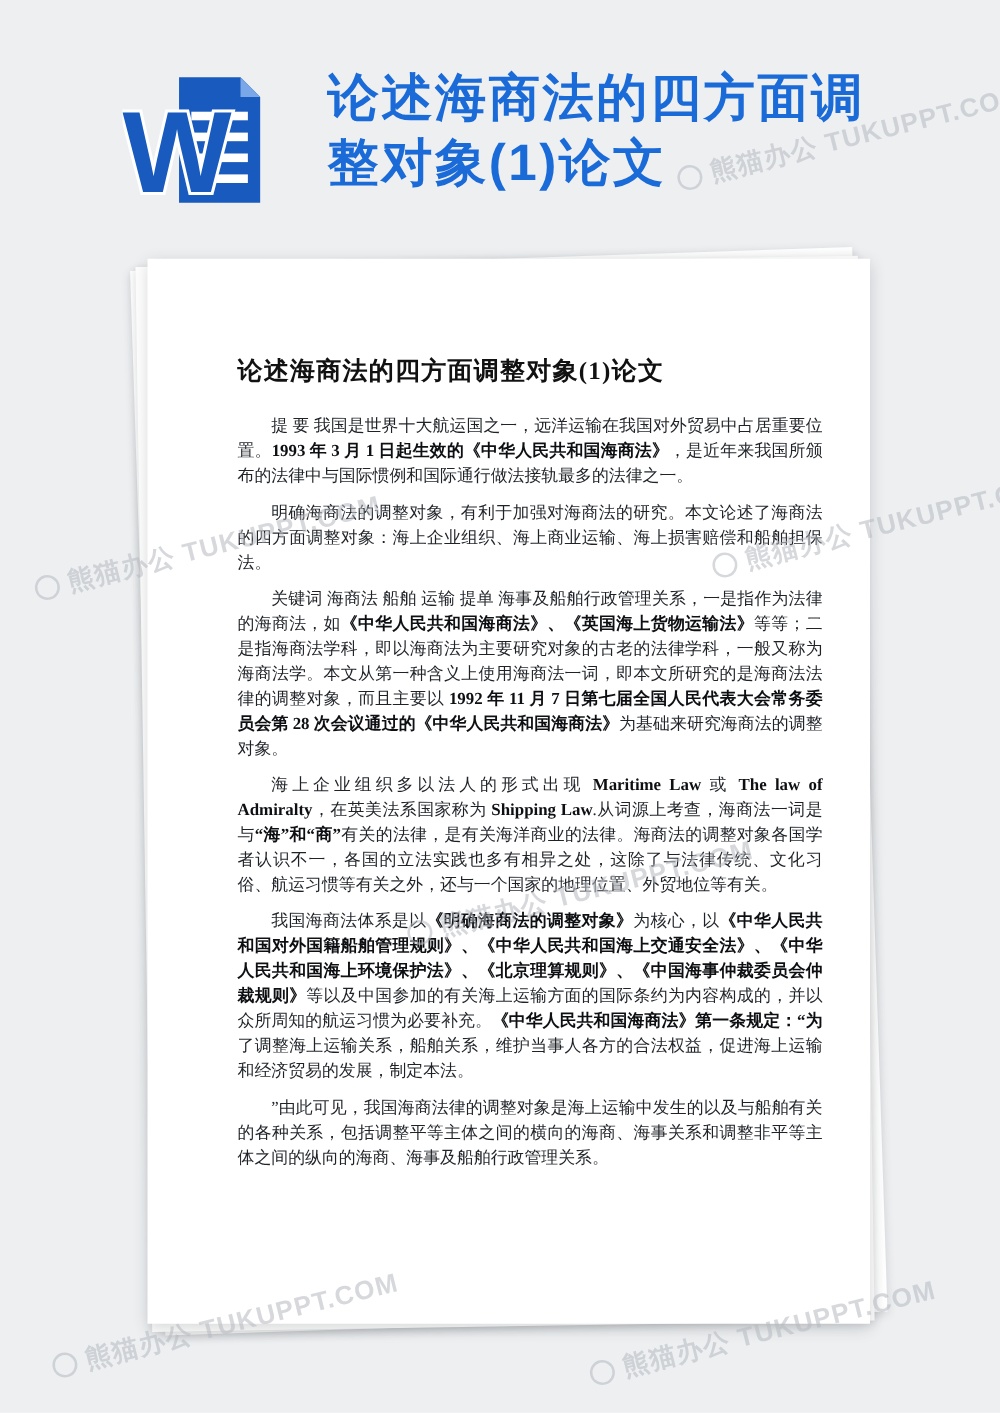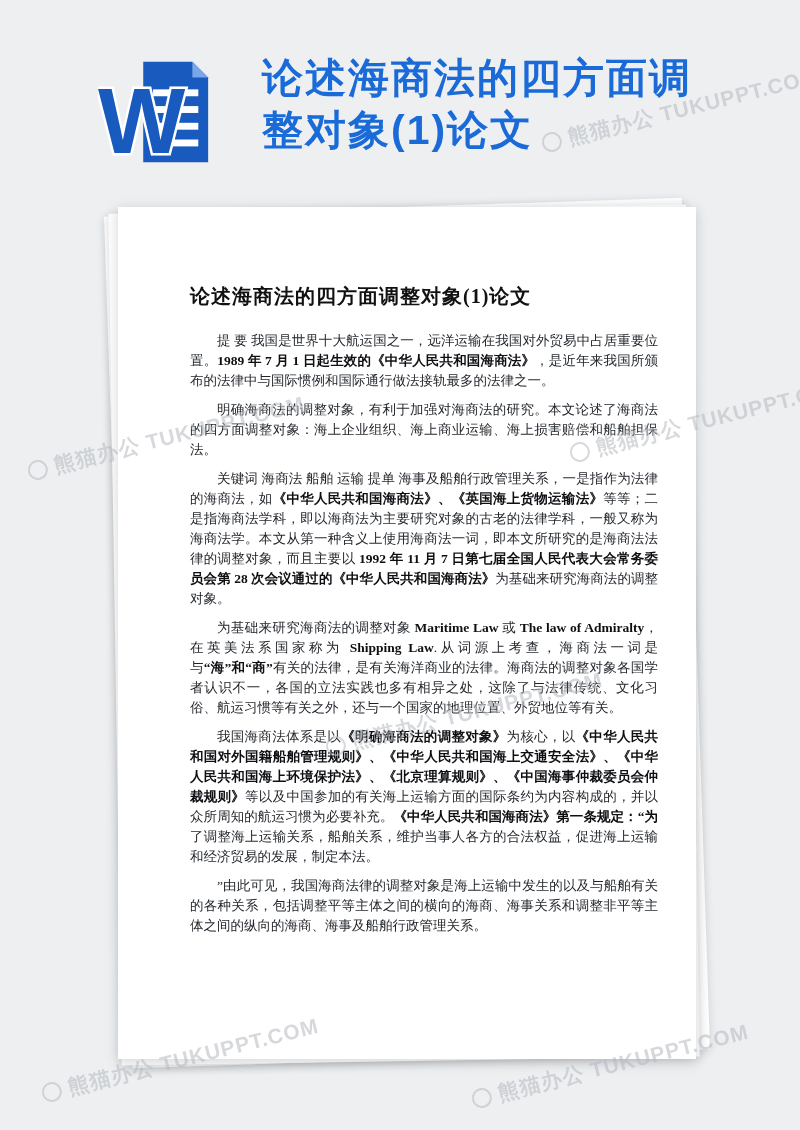--- a/index.html
+++ b/index.html
@@ -92,24 +92,24 @@
     </div>
     <h1 class="page-title">论述海商法的四方面调整对象(1)论文</h1>
   </div>
 
   <div class="paper-stack">
     <div class="paper-behind b1"></div>
     <div class="paper-behind b2"></div>
     <div class="paper">
       <h2 class="doc-title">论述海商法的四方面调整对象(1)论文</h2>
       <div class="doc-body">
-          <p><span>提 要 我国是世界十大航运国之一，远洋运输在我国对外贸易中占居重要位置。</span><span class="bold">1989 年 7 月 1 日起生效的《中华人民共和国海商法》</span><span>，是近年来我国所颁布的法律中与国际惯例和国际通行做法接轨最多的法律之一。</span></p>
+          <p><span>提 要 我国是世界十大航运国之一，远洋运输在我国对外贸易中占居重要位置。</span><span class="bold">1993 年 3 月 1 日起生效的《中华人民共和国海商法》</span><span>，是近年来我国所颁布的法律中与国际惯例和国际通行做法接轨最多的法律之一。</span></p>
           <p><span>明确海商法的调整对象，有利于加强对海商法的研究。本文论述了海商法的四方面调整对象：海上企业组织、海上商业运输、海上损害赔偿和船舶担保法。</span></p>
           <p><span>关键词 海商法 船舶 运输 提单 海事及船舶行政管理关系，一是指作为法律的海商法，如</span><span class="bold">《中华人民共和国海商法》、《英国海上货物运输法》</span><span>等等；二是指海商法学科，即以海商法为主要研究对象的古老的法律学科，一般又称为海商法学。本文从第一种含义上使用海商法一词，即本文所研究的是海商法法律的调整对象，而且主要以 </span><span class="bold">1992 年 11 月 7 日第七届全国人民代表大会常务委员会第 28 次会议通过的《中华人民共和国海商法》</span><span>为基础来研究海商法的调整对象。</span></p>
-          <p><span>为基础来研究海商法的调整对象 </span><span class="bold">Maritime Law</span><span> 或 </span><span class="bold">The law of Admiralty</span><span>，在英美法系国家称为 </span><span class="bold">Shipping Law</span><span>.从词源上考查，海商法一词是与</span><span class="bold">“海”和“商”</span><span>有关的法律，是有关海洋商业的法律。海商法的调整对象各国学者认识不一，各国的立法实践也多有相异之处，这除了与法律传统、文化习俗、航运习惯等有关之外，还与一个国家的地理位置、外贸地位等有关。</span></p>
+          <p><span>海上企业组织多以法人的形式出现 </span><span class="bold">Maritime Law</span><span> 或 </span><span class="bold">The law of Admiralty</span><span>，在英美法系国家称为 </span><span class="bold">Shipping Law</span><span>.从词源上考查，海商法一词是与</span><span class="bold">“海”和“商”</span><span>有关的法律，是有关海洋商业的法律。海商法的调整对象各国学者认识不一，各国的立法实践也多有相异之处，这除了与法律传统、文化习俗、航运习惯等有关之外，还与一个国家的地理位置、外贸地位等有关。</span></p>
           <p><span>我国海商法体系是以</span><span class="bold">《明确海商法的调整对象》</span><span>为核心，以</span><span class="bold">《中华人民共和国对外国籍船舶管理规则》、《中华人民共和国海上交通安全法》、《中华人民共和国海上环境保护法》、《北京理算规则》、《中国海事仲裁委员会仲裁规则》</span><span>等以及中国参加的有关海上运输方面的国际条约为内容构成的，并以众所周知的航运习惯为必要补充。</span><span class="bold">《中华人民共和国海商法》第一条规定：“为</span><span>了调整海上运输关系，船舶关系，维护当事人各方的合法权益，促进海上运输和经济贸易的发展，制定本法。</span></p>
           <p><span>”由此可见，我国海商法律的调整对象是海上运输中发生的以及与船舶有关的各种关系，包括调整平等主体之间的横向的海商、海事关系和调整非平等主体之间的纵向的海商、海事及船舶行政管理关系。</span></p>
         </div>
     </div>
   </div>
 
   <div class="watermark-layer">
     <div class="wm wm1">
         <span class="wm-ring"></span>
         <span>熊猫办公 TUKUPPT.COM</span>

